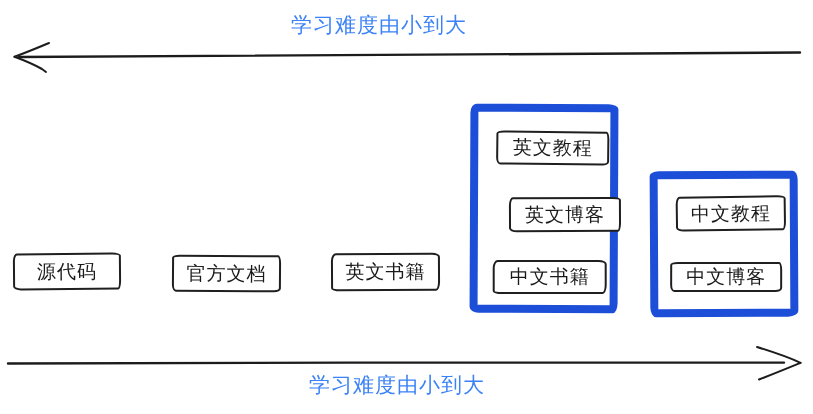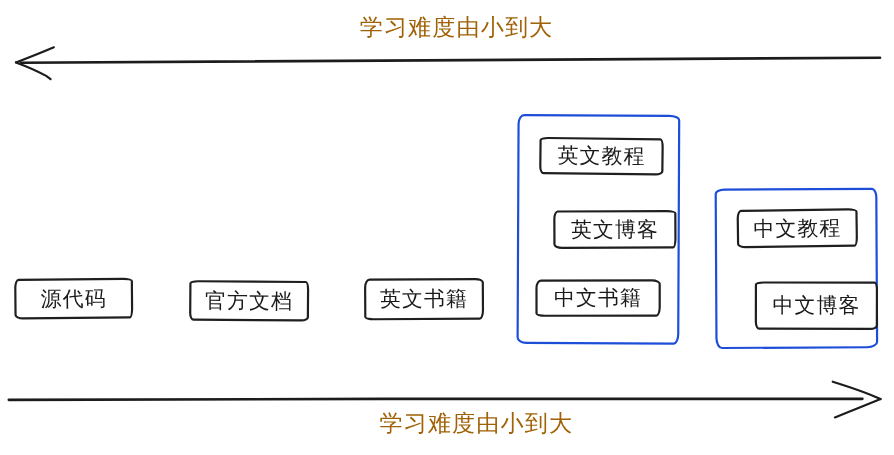--- a/index.html
+++ b/index.html
@@ -13,23 +13,22 @@
     height: 414px;
     background: #ffffff;
     font-family: "Liberation Sans", "DejaVu Sans", sans-serif;
     color: #1a1a1a;
     overflow: hidden;
   }
   .axis-label {
     position: absolute;
     font-size: 21px;
     letter-spacing: 1px;
-    color: #a16207;
+    color: #3b82f6;
     white-space: nowrap;
-    margin-left: 36px;
   }
   .arrow-svg {
     position: absolute;
     left: 0;
     top: 0;
     width: 813px;
     height: 414px;
     pointer-events: none;
   }
   .sketch-box {
@@ -42,21 +41,21 @@
     font-size: 19px;
     letter-spacing: 1px;
     white-space: nowrap;
     box-sizing: border-box;
   }
   .r1 { border-radius: 4px 9px 3px 8px / 8px 3px 9px 4px; transform: rotate(-0.5deg); }
   .r2 { border-radius: 8px 3px 7px 4px / 3px 8px 4px 7px; transform: rotate(0.4deg); }
   .r3 { border-radius: 5px 8px 4px 9px / 8px 4px 9px 3px; transform: rotate(-0.3deg); }
   .group-box {
     position: absolute;
-    border: 2px solid #1d4ed8;
+    border: 8px solid #1d4ed8;
     background: #ffffff;
     box-sizing: border-box;
   }
   .g1 { border-radius: 6px 10px 5px 9px / 9px 5px 10px 6px; transform: rotate(0.25deg); }
   .g2 { border-radius: 9px 5px 10px 6px / 5px 9px 6px 10px; transform: rotate(-0.3deg); padding-left: 48px; }
 </style>
 </head>
 <body>
 
 <div class="canvas">
@@ -99,20 +98,20 @@
     </div>
     <div class="sketch-box r3" style="left:15px; top:148px; width:114px; height:34px;">
       <span>中文书籍</span>
     </div>
   </div>
 
   <div class="group-box g2" style="left:650px; top:171px; width:148px; height:146px;">
     <div class="sketch-box r1" style="left:18px; top:17px; width:110px; height:35px;">
       <span>中文教程</span>
     </div>
-    <div class="sketch-box r2" style="left:34px; top:83px; width:112px; height:44px;">
+    <div class="sketch-box r2" style="left:12px; top:83px; width:112px; height:30px;">
       <span>中文博客</span>
     </div>
   </div>
 
   <div class="axis-label" style="left:309px; top:371px;">学习难度由小到大</div>
 
 </div>
 
 </body></html>

